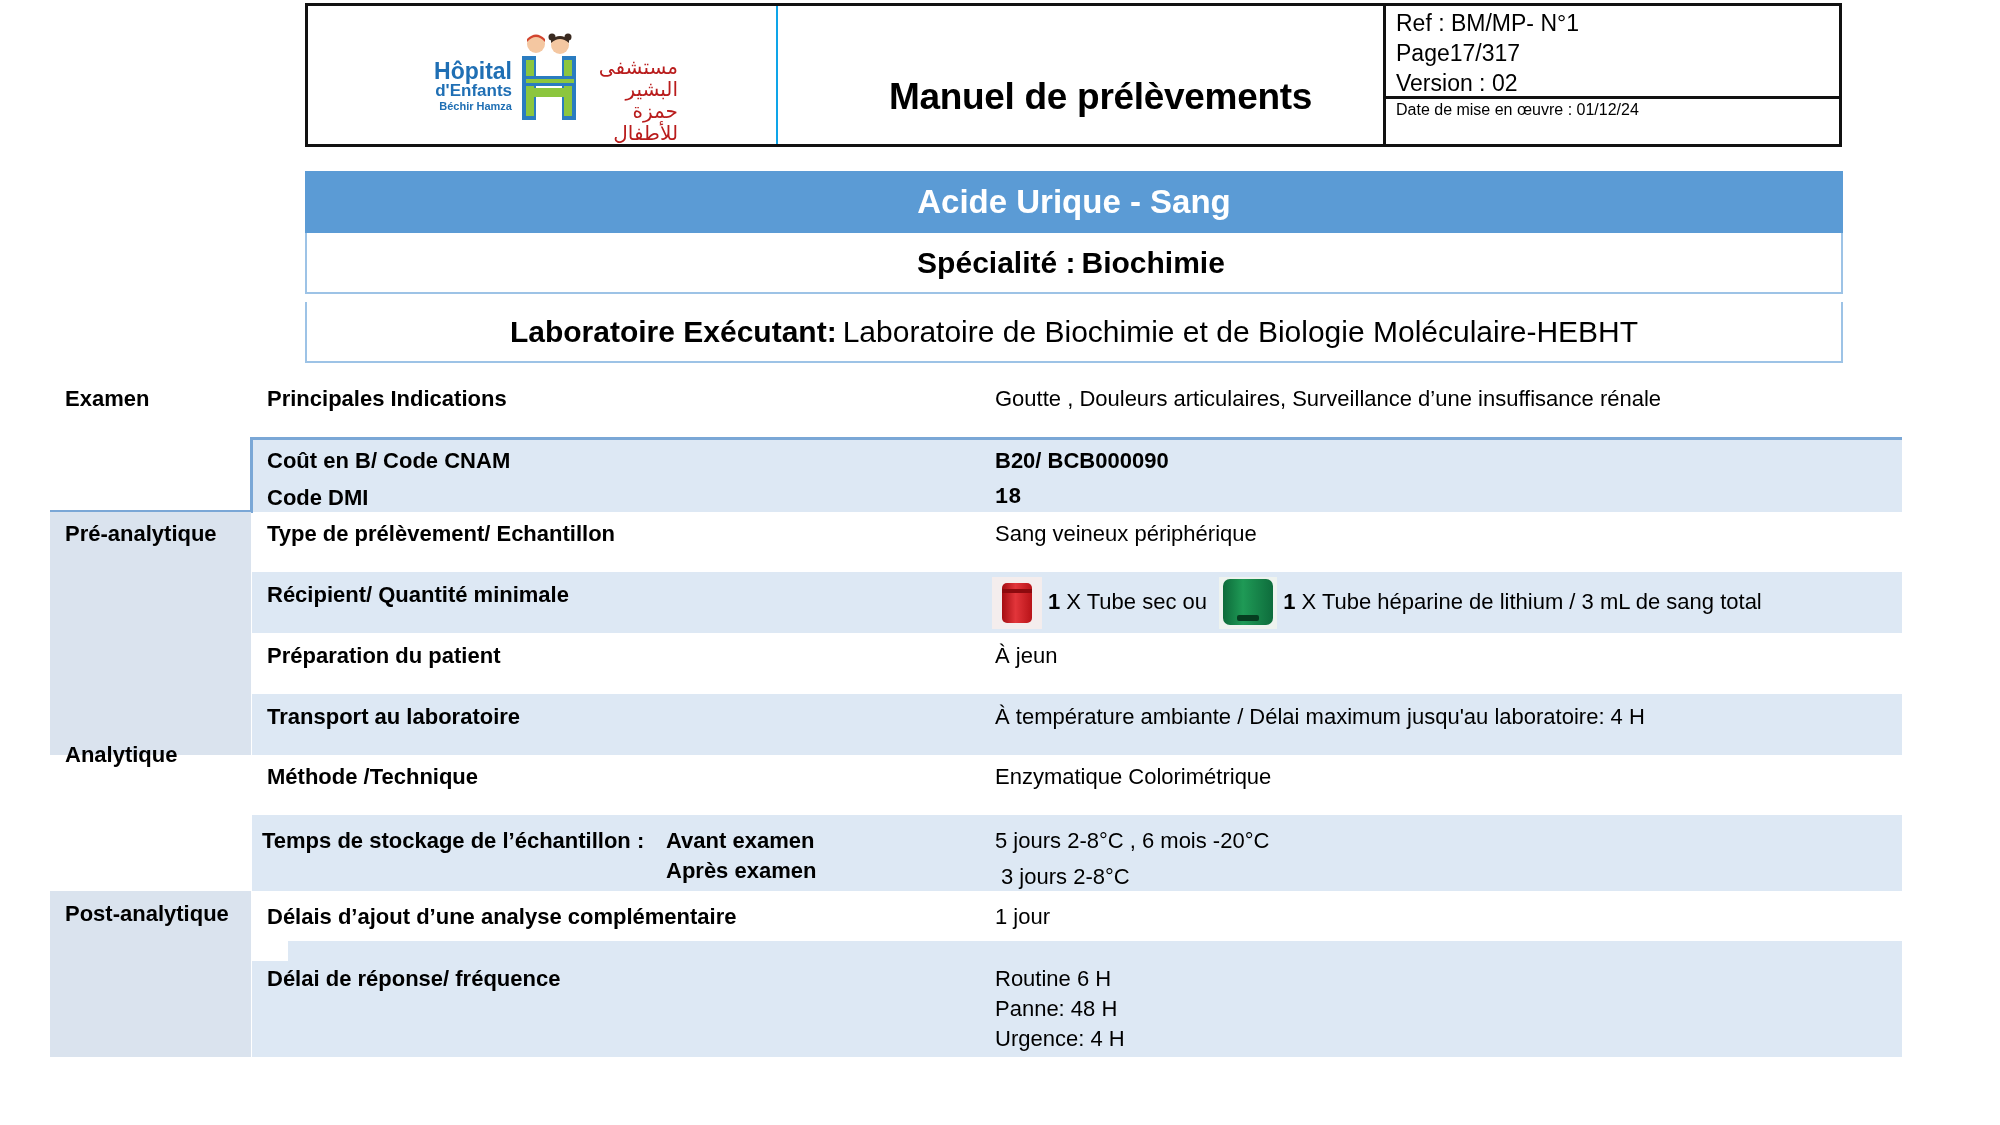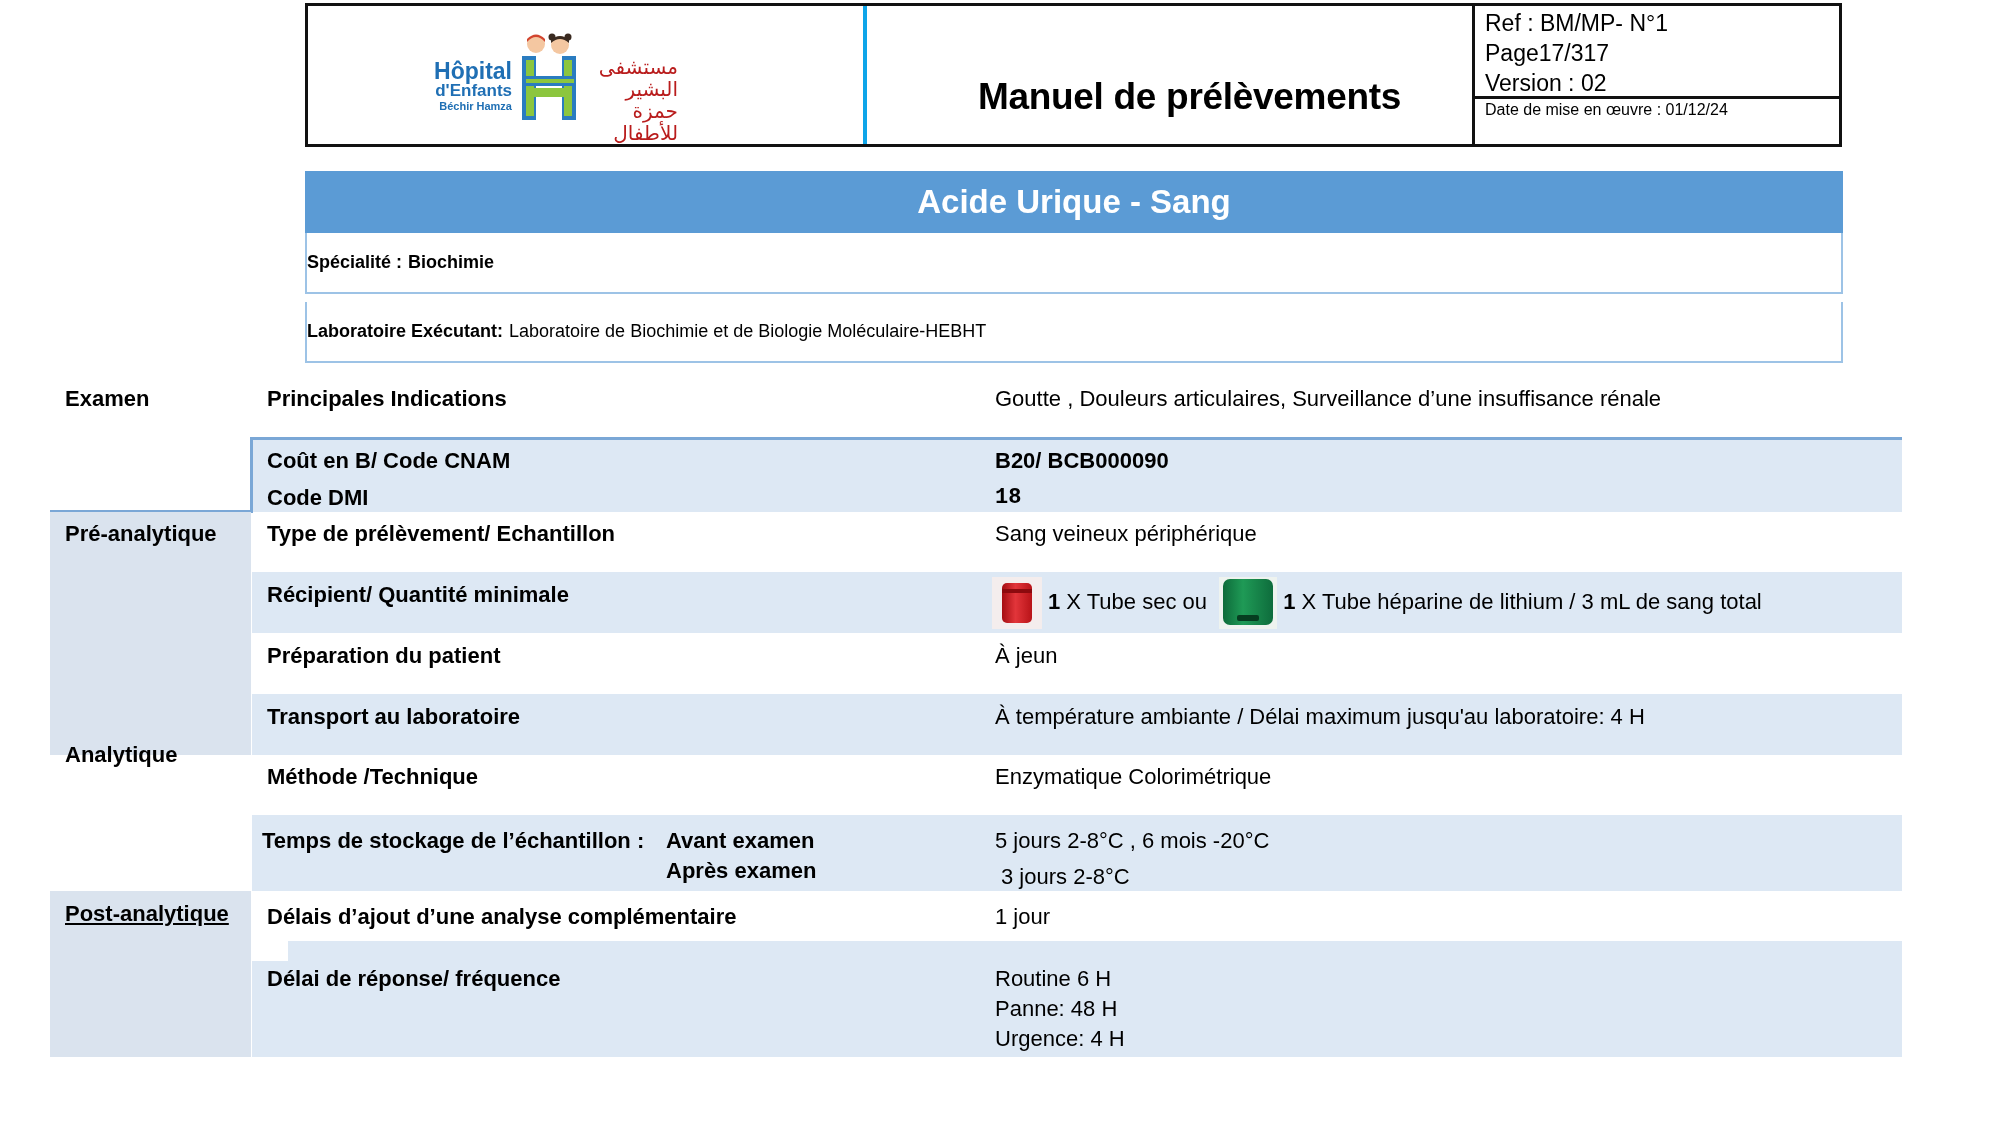--- a/index.html
+++ b/index.html
@@ -1,39 +1,39 @@
 <!DOCTYPE html>
 <html><head>
 <meta charset="utf-8">
 <style>
   * { box-sizing: border-box; margin: 0; padding: 0; }
   html, body { width: 2000px; height: 1125px; background: #ffffff; overflow: hidden; }
   body { position: relative; font-family: "Liberation Sans", sans-serif; color: #000; }
 
   
   .hdr { position: absolute; left: 305px; top: 3px; width: 1537px; height: 144px; border: 3px solid #111; display: flex; }
-  .hdr-logo { width: 559px; height: 100%; border-right: 4px solid #0ea5e9; position: relative; }
+  .hdr-logo { width: 470px; height: 100%; border-right: 2px solid #0ea5e9; position: relative; }
   .hdr-title { width: 608px; height: 100%; border-right: 3px solid #111; display: flex; align-items: flex-end; justify-content: center; padding-bottom: 26px; padding-left: 40px; }
   .hdr-title span { font-size: 37px; font-weight: bold; letter-spacing: -0.3px; }
   .hdr-meta { flex: 1; display: flex; flex-direction: column; }
   .hdr-meta-top { height: 93px; border-bottom: 3px solid #111; padding: 2px 10px; font-size: 23px; line-height: 30px; }
   .hdr-meta-bot { flex: 1; padding: 2px 10px; font-size: 16px; }
 
   
   .logo { position: absolute; left: 108px; top: 26px; width: 260px; height: 92px; }
   .logo-fr { position: absolute; left: 0; top: 28px; color: #1f6fb4; font-weight: bold; text-align: right; width: 96px; }
   .logo-fr .l1 { font-size: 23px; line-height: 22px; }
   .logo-fr .l2 { font-size: 17px; line-height: 18px; }
   .logo-fr .l3 { font-size: 11px; line-height: 13px; }
   .logo-h { position: absolute; left: 104px; top: 0; width: 58px; height: 90px; }
   .logo-ar { position: absolute; left: 170px; top: 24px; color: #b91c1c; font-size: 20px; line-height: 22px; text-align: right; width: 92px; font-family: "DejaVu Sans", sans-serif; }
 
   
   .title-bar { position: absolute; left: 305px; top: 171px; width: 1538px; height: 62px; background: #5b9bd5; color: #fff; display: flex; align-items: center; justify-content: center; font-size: 33px; font-weight: bold; }
-  .info-row { position: absolute; left: 305px; width: 1538px; height: 61px; border: 2px solid #9dc3e6; border-top: none; display: flex; align-items: center; font-size: 18px; }
+  .info-row { position: absolute; left: 305px; width: 1538px; height: 61px; border: 2px solid #9dc3e6; border-top: none; display: flex; align-items: center; justify-content: center; font-size: 30px; }
   .info-row b { font-weight: bold; margin-right: 6px; }
 
   
   .band { position: absolute; background: #dde8f4; }
   .band-left { position: absolute; background: #dae3ee; }
   .cell { position: absolute; font-size: 22px; line-height: 30px; white-space: nowrap; }
   .bold { font-weight: bold; }
   .line-top { position: absolute; height: 3px; background: #7aa7d6; }
   .line-v { position: absolute; width: 3px; background: #7aa7d6; }
 
@@ -110,21 +110,21 @@
 <div class="band" style="left:252px; top:572px; width:1650px; height:61px;"></div>
 <div class="band" style="left:252px; top:694px; width:1650px; height:61px;"></div>
 <div class="band" style="left:252px; top:815px; width:1650px; height:76px;"></div>
 <div class="band-left" style="left:50px; top:891px; width:201px; height:166px;"></div>
 <div class="band" style="left:288px; top:941px; width:1614px; height:20px;"></div>
 <div class="band" style="left:252px; top:961px; width:1650px; height:96px;"></div>
 
 <div class="cell bold" style="left:65px; top:384px;">Examen</div>
 <div class="cell bold" style="left:65px; top:519px;">Pré-analytique</div>
 <div class="cell bold" style="left:65px; top:740px;">Analytique</div>
-<div class="cell bold" style="left:65px; top:899px;text-decoration:underline;">Post-analytique</div>
+<div class="cell bold" style="left:65px; top:899px;">Post-analytique</div>
 
 <div class="cell bold" style="left:267px; top:384px;">Principales Indications</div>
 <div class="cell" style="left:995px; top:384px;">Goutte , Douleurs articulaires, Surveillance d’une insuffisance rénale</div>
 
 <div class="cell bold" style="left:267px; top:446px;">Coût en B/ Code CNAM</div>
 <div class="cell bold" style="left:995px; top:446px;">B20/ BCB000090</div>
 <div class="cell bold" style="left:267px; top:483px;">Code DMI</div>
 <div class="cell bold" style="left:995px; top:483px;font-family:Liberation Mono, monospace;">18</div>
 
 <div class="cell bold" style="left:267px; top:519px;">Type de prélèvement/ Echantillon</div>

